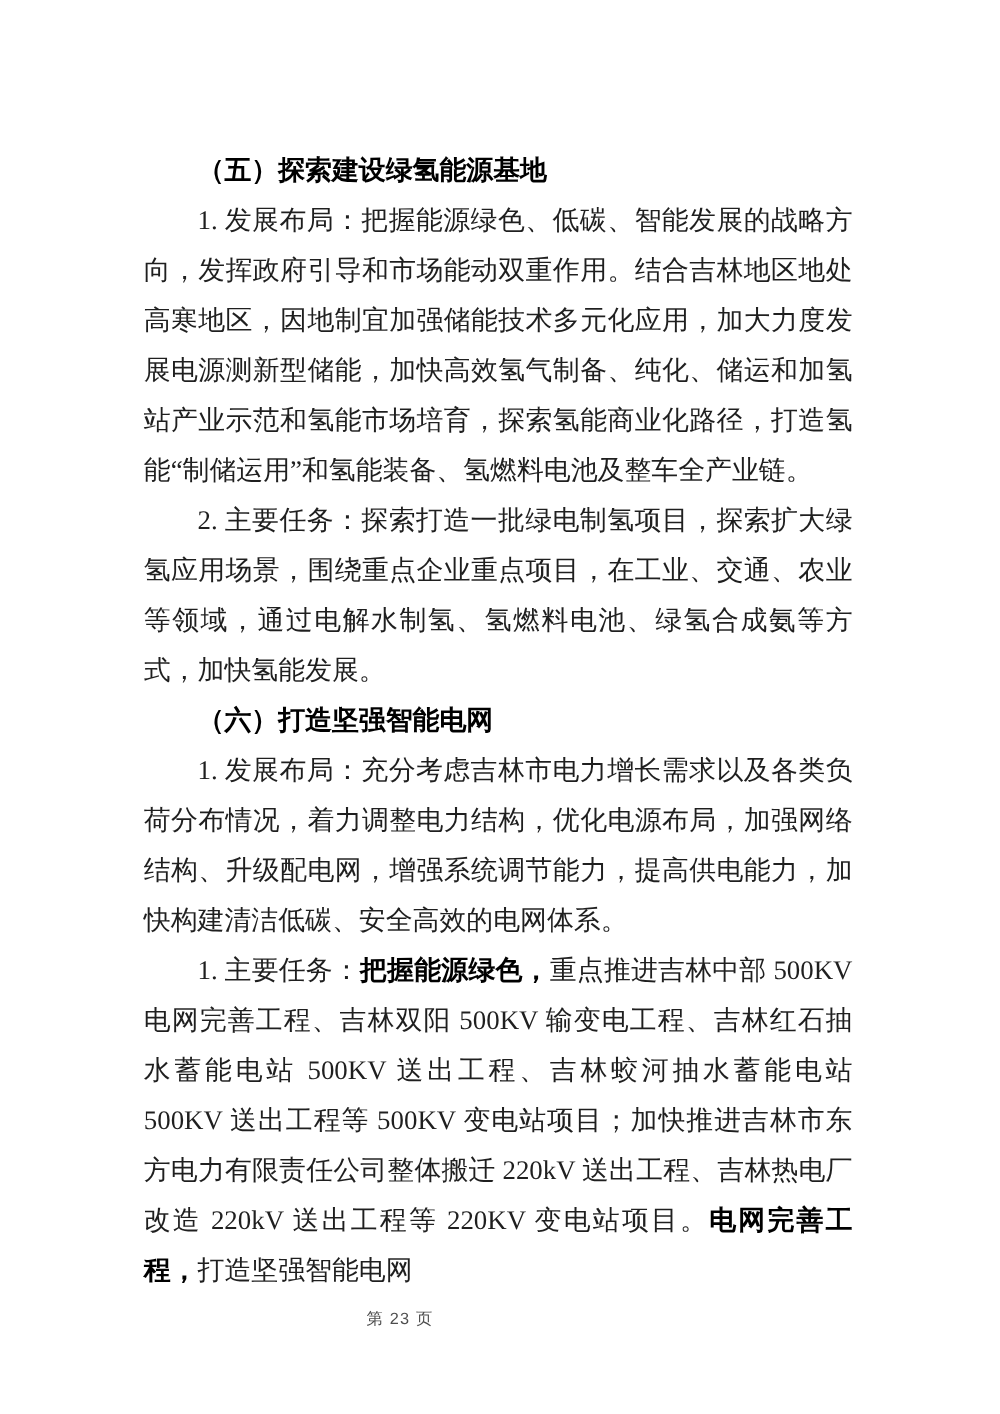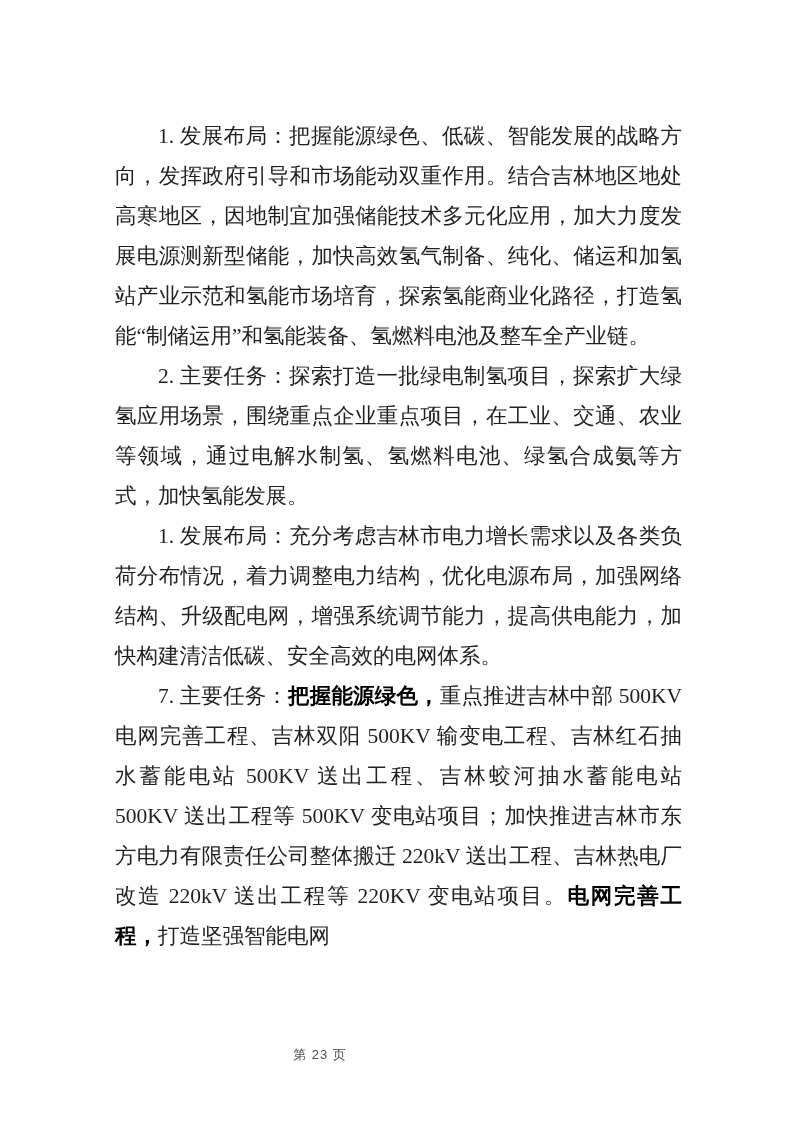--- a/index.html
+++ b/index.html
@@ -53,19 +53,21 @@
     line-height: 18px;
     color: #4d4d4d;
     letter-spacing: 1px;
   }
 </style>
 </head>
 <body>
 
 <div class="page">
   <div class="doc-body">
+      <h3 class="doc-heading"><span>（五）探索建设绿氢能源基地</span></h3>
       <p class="doc-para"><span>1. 发展布局：把握能源绿色、低碳、智能发展的战略方向，发挥政府引导和市场能动双重作用。结合吉林地区地处高寒地区，因地制宜加强储能技术多元化应用，加大力度发展电源测新型储能，加快高效氢气制备、纯化、储运和加氢站产业示范和氢能市场培育，探索氢能商业化路径，打造氢能“制储运用”和氢能装备、氢燃料电池及整车全产业链。</span></p>
       <p class="doc-para"><span>2. 主要任务：探索打造一批绿电制氢项目，探索扩大绿氢应用场景，围绕重点企业重点项目，在工业、交通、农业等领域，通过电解水制氢、氢燃料电池、绿氢合成氨等方式，加快氢能发展。</span></p>
+      <h3 class="doc-heading"><span>（六）打造坚强智能电网</span></h3>
       <p class="doc-para"><span>1. 发展布局：充分考虑吉林市电力增长需求以及各类负荷分布情况，着力调整电力结构，优化电源布局，加强网络结构、升级配电网，增强系统调节能力，提高供电能力，加快构建清洁低碳、安全高效的电网体系。</span></p>
-      <p class="doc-para"><span>7. 主要任务：</span><span class="seg-bold">把握能源绿色，</span><span>重点推进吉林中部 500KV 电网完善工程、吉林双阳 500KV 输变电工程、吉林红石抽水蓄能电站 500KV 送出工程、吉林蛟河抽水蓄能电站 500KV 送出工程等 500KV 变电站项目；加快推进吉林市东方电力有限责任公司整体搬迁 220kV 送出工程、吉林热电厂改造 220kV 送出工程等 220KV 变电站项目。</span><span class="seg-bold">电网完善工程，</span><span>打造坚强智能电网</span></p>
+      <p class="doc-para"><span>1. 主要任务：</span><span class="seg-bold">把握能源绿色，</span><span>重点推进吉林中部 500KV 电网完善工程、吉林双阳 500KV 输变电工程、吉林红石抽水蓄能电站 500KV 送出工程、吉林蛟河抽水蓄能电站 500KV 送出工程等 500KV 变电站项目；加快推进吉林市东方电力有限责任公司整体搬迁 220kV 送出工程、吉林热电厂改造 220kV 送出工程等 220KV 变电站项目。</span><span class="seg-bold">电网完善工程，</span><span>打造坚强智能电网</span></p>
     </div>
   <div class="footer">第 23 页</div>
 </div>
 
 </body></html>

